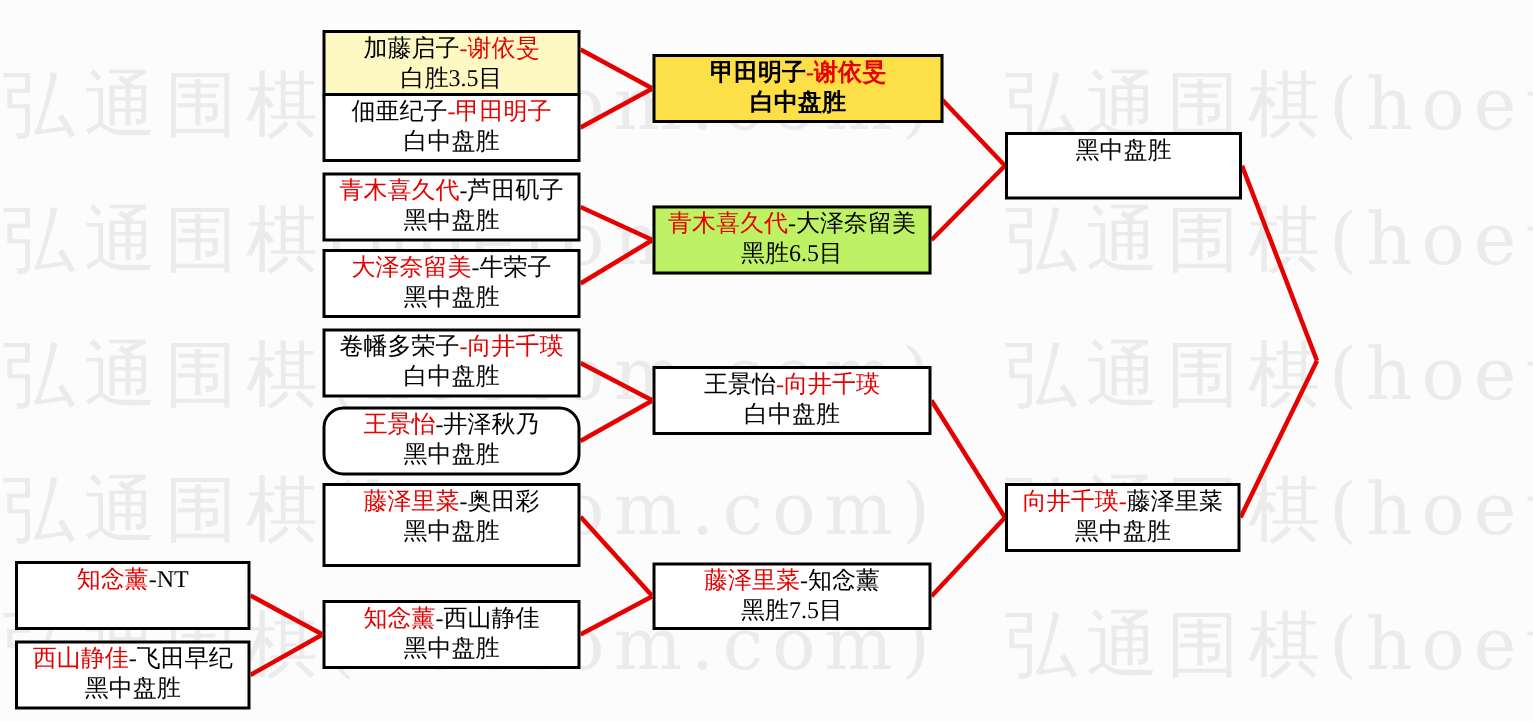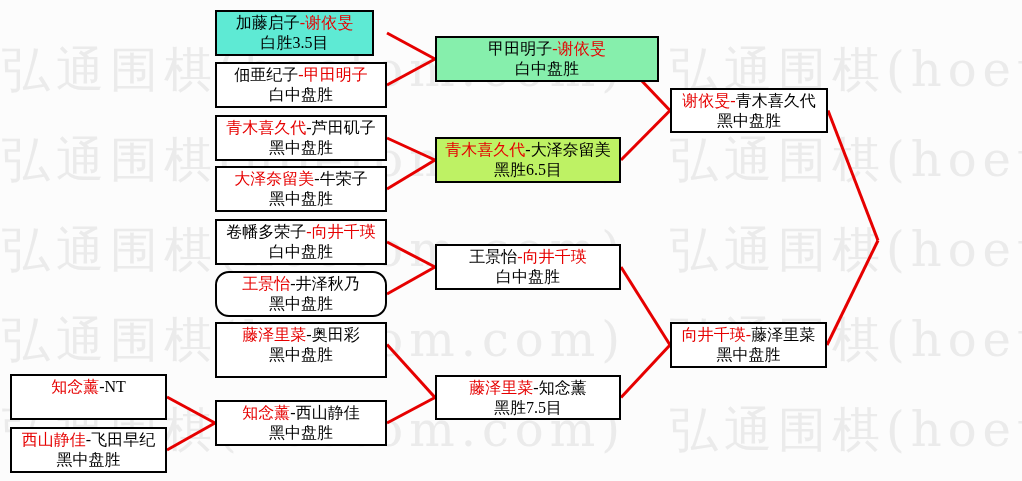--- a/index.html
+++ b/index.html
@@ -71,21 +71,21 @@
     <div class="watermark" style="left: 2px; top: 398px; color: rgb(235, 235, 235);">弘通围棋(hoetom.com)</div>
     <div class="watermark" style="left: 670px; top: 398px; color: rgb(235, 235, 235);">弘通围棋(hoetom.com)</div>
     <div class="match-box" style="left: 10px; top: 374px; width: 157px; height: 46px; border-color: rgb(0, 0, 0); background: rgb(255, 255, 255);">
     <div class="match-line"><span class="winner">知念薰</span><span>-</span><span>NT</span></div>
     <div class="match-line"></div>
   </div>
     <div class="match-box" style="left: 10px; top: 427px; width: 157px; height: 46px; border-color: rgb(0, 0, 0); background: rgb(255, 255, 255);">
     <div class="match-line"><span class="winner">西山静佳</span><span>-</span><span>飞田早纪</span></div>
     <div class="match-line">黑中盘胜</div>
   </div>
-    <div class="match-box" style="left: 215px; top: 10px; width: 159px; height: 46px; border-color: rgb(0, 0, 0); background: #5eead4;">
+    <div class="match-box" style="left: 215px; top: 20px; width: 172px; height: 46px; border-color: rgb(0, 0, 0); background: #fef9c3;">
     <div class="match-line"><span>加藤启子</span><span class="winner">-</span><span class="winner">谢依旻</span></div>
     <div class="match-line">白胜3.5目</div>
   </div>
     <div class="match-box" style="left: 215px; top: 62px; width: 172px; height: 46px; border-color: rgb(0, 0, 0); background: rgb(255, 255, 255);">
     <div class="match-line"><span>佃亜纪子</span><span class="winner">-</span><span class="winner">甲田明子</span></div>
     <div class="match-line">白中盘胜</div>
   </div>
     <div class="match-box" style="left: 215px; top: 115px; width: 172px; height: 46px; border-color: rgb(0, 0, 0); background: rgb(255, 255, 255);">
     <div class="match-line"><span class="winner">青木喜久代</span><span>-</span><span>芦田矶子</span></div>
     <div class="match-line">黑中盘胜</div>
@@ -103,37 +103,36 @@
     <div class="match-line">黑中盘胜</div>
   </div>
     <div class="match-box" style="left: 215px; top: 322px; width: 172px; height: 56px; border-color: rgb(0, 0, 0); background: rgb(255, 255, 255);">
     <div class="match-line"><span class="winner">藤泽里菜</span><span>-</span><span>奥田彩</span></div>
     <div class="match-line">黑中盘胜</div>
   </div>
     <div class="match-box" style="left: 215px; top: 400px; width: 172px; height: 46px; border-color: rgb(0, 0, 0); background: rgb(255, 255, 255);">
     <div class="match-line"><span class="winner">知念薰</span><span>-</span><span>西山静佳</span></div>
     <div class="match-line">黑中盘胜</div>
   </div>
-    <div class="match-box" style="left: 435px; top: 36px; width: 224px; height: 46px; border-color: rgb(0, 0, 0); background: #86efac;">
+    <div class="match-box" style="left: 435px; top: 36px; width: 194px; height: 46px; border-color: rgb(0, 0, 0); background: #fde047; font-weight: bold;">
     <div class="match-line"><span>甲田明子</span><span class="winner">-</span><span class="winner">谢依旻</span></div>
     <div class="match-line">白中盘胜</div>
   </div>
     <div class="match-box" style="left: 435px; top: 137px; width: 186px; height: 46px; border-color: rgb(0, 0, 0); background: #bef264;">
     <div class="match-line"><span class="winner">青木喜久代</span><span>-</span><span>大泽奈留美</span></div>
     <div class="match-line">黑胜6.5目</div>
   </div>
     <div class="match-box" style="left: 435px; top: 244px; width: 186px; height: 46px; border-color: rgb(0, 0, 0); background: rgb(255, 255, 255);">
     <div class="match-line"><span>王景怡</span><span class="winner">-</span><span class="winner">向井千瑛</span></div>
     <div class="match-line">白中盘胜</div>
   </div>
     <div class="match-box" style="left: 435px; top: 375px; width: 186px; height: 45px; border-color: rgb(0, 0, 0); background: rgb(255, 255, 255);">
     <div class="match-line"><span class="winner">藤泽里菜</span><span>-</span><span>知念薰</span></div>
     <div class="match-line">黑胜7.5目</div>
   </div>
     <div class="match-box" style="left: 670px; top: 88px; width: 158px; height: 45px; border-color: rgb(0, 0, 0); background: rgb(255, 255, 255);">
-    <div class="match-line"><span class="winner">谢依旻</span><span class="winner">-</span><span>青木喜久代</span></div>
     <div class="match-line">黑中盘胜</div>
   </div>
     <div class="match-box" style="left: 670px; top: 322px; width: 157px; height: 46px; border-color: rgb(0, 0, 0); background: rgb(255, 255, 255);">
     <div class="match-line"><span class="winner">向井千瑛</span><span class="winner">-</span><span>藤泽里菜</span></div>
     <div class="match-line">黑中盘胜</div>
   </div>
   </div>
 
 </body></html>

